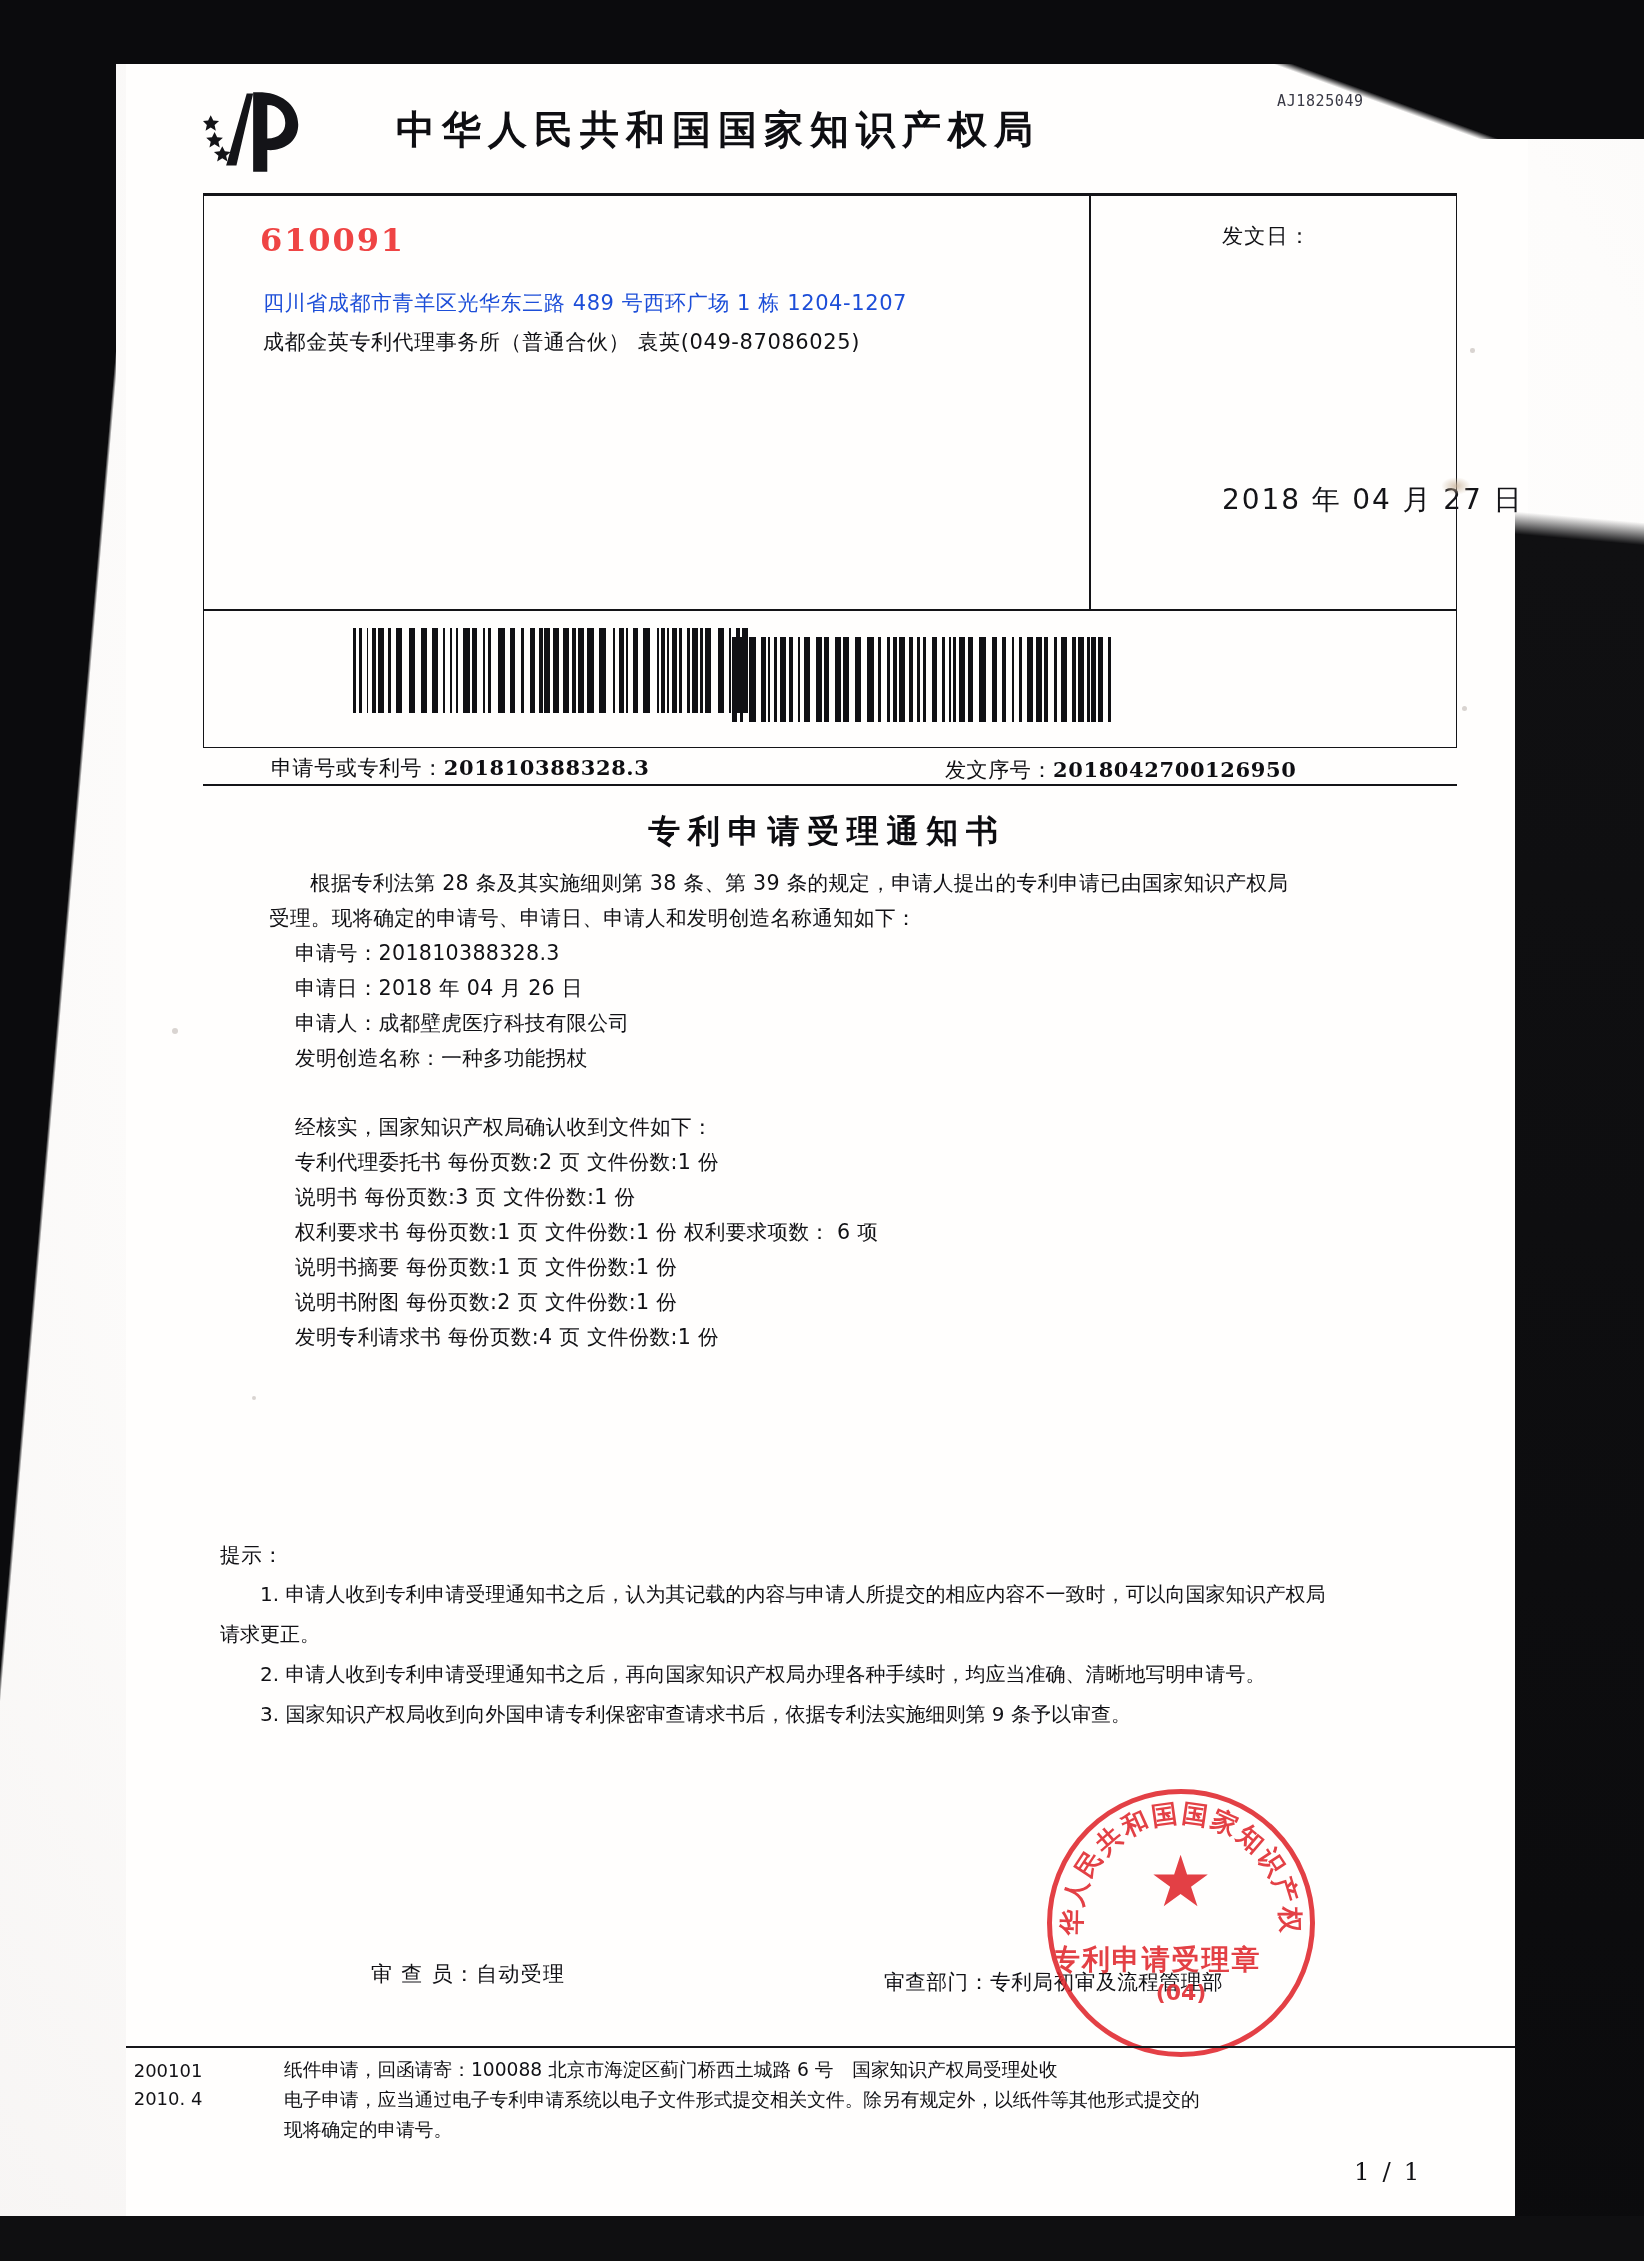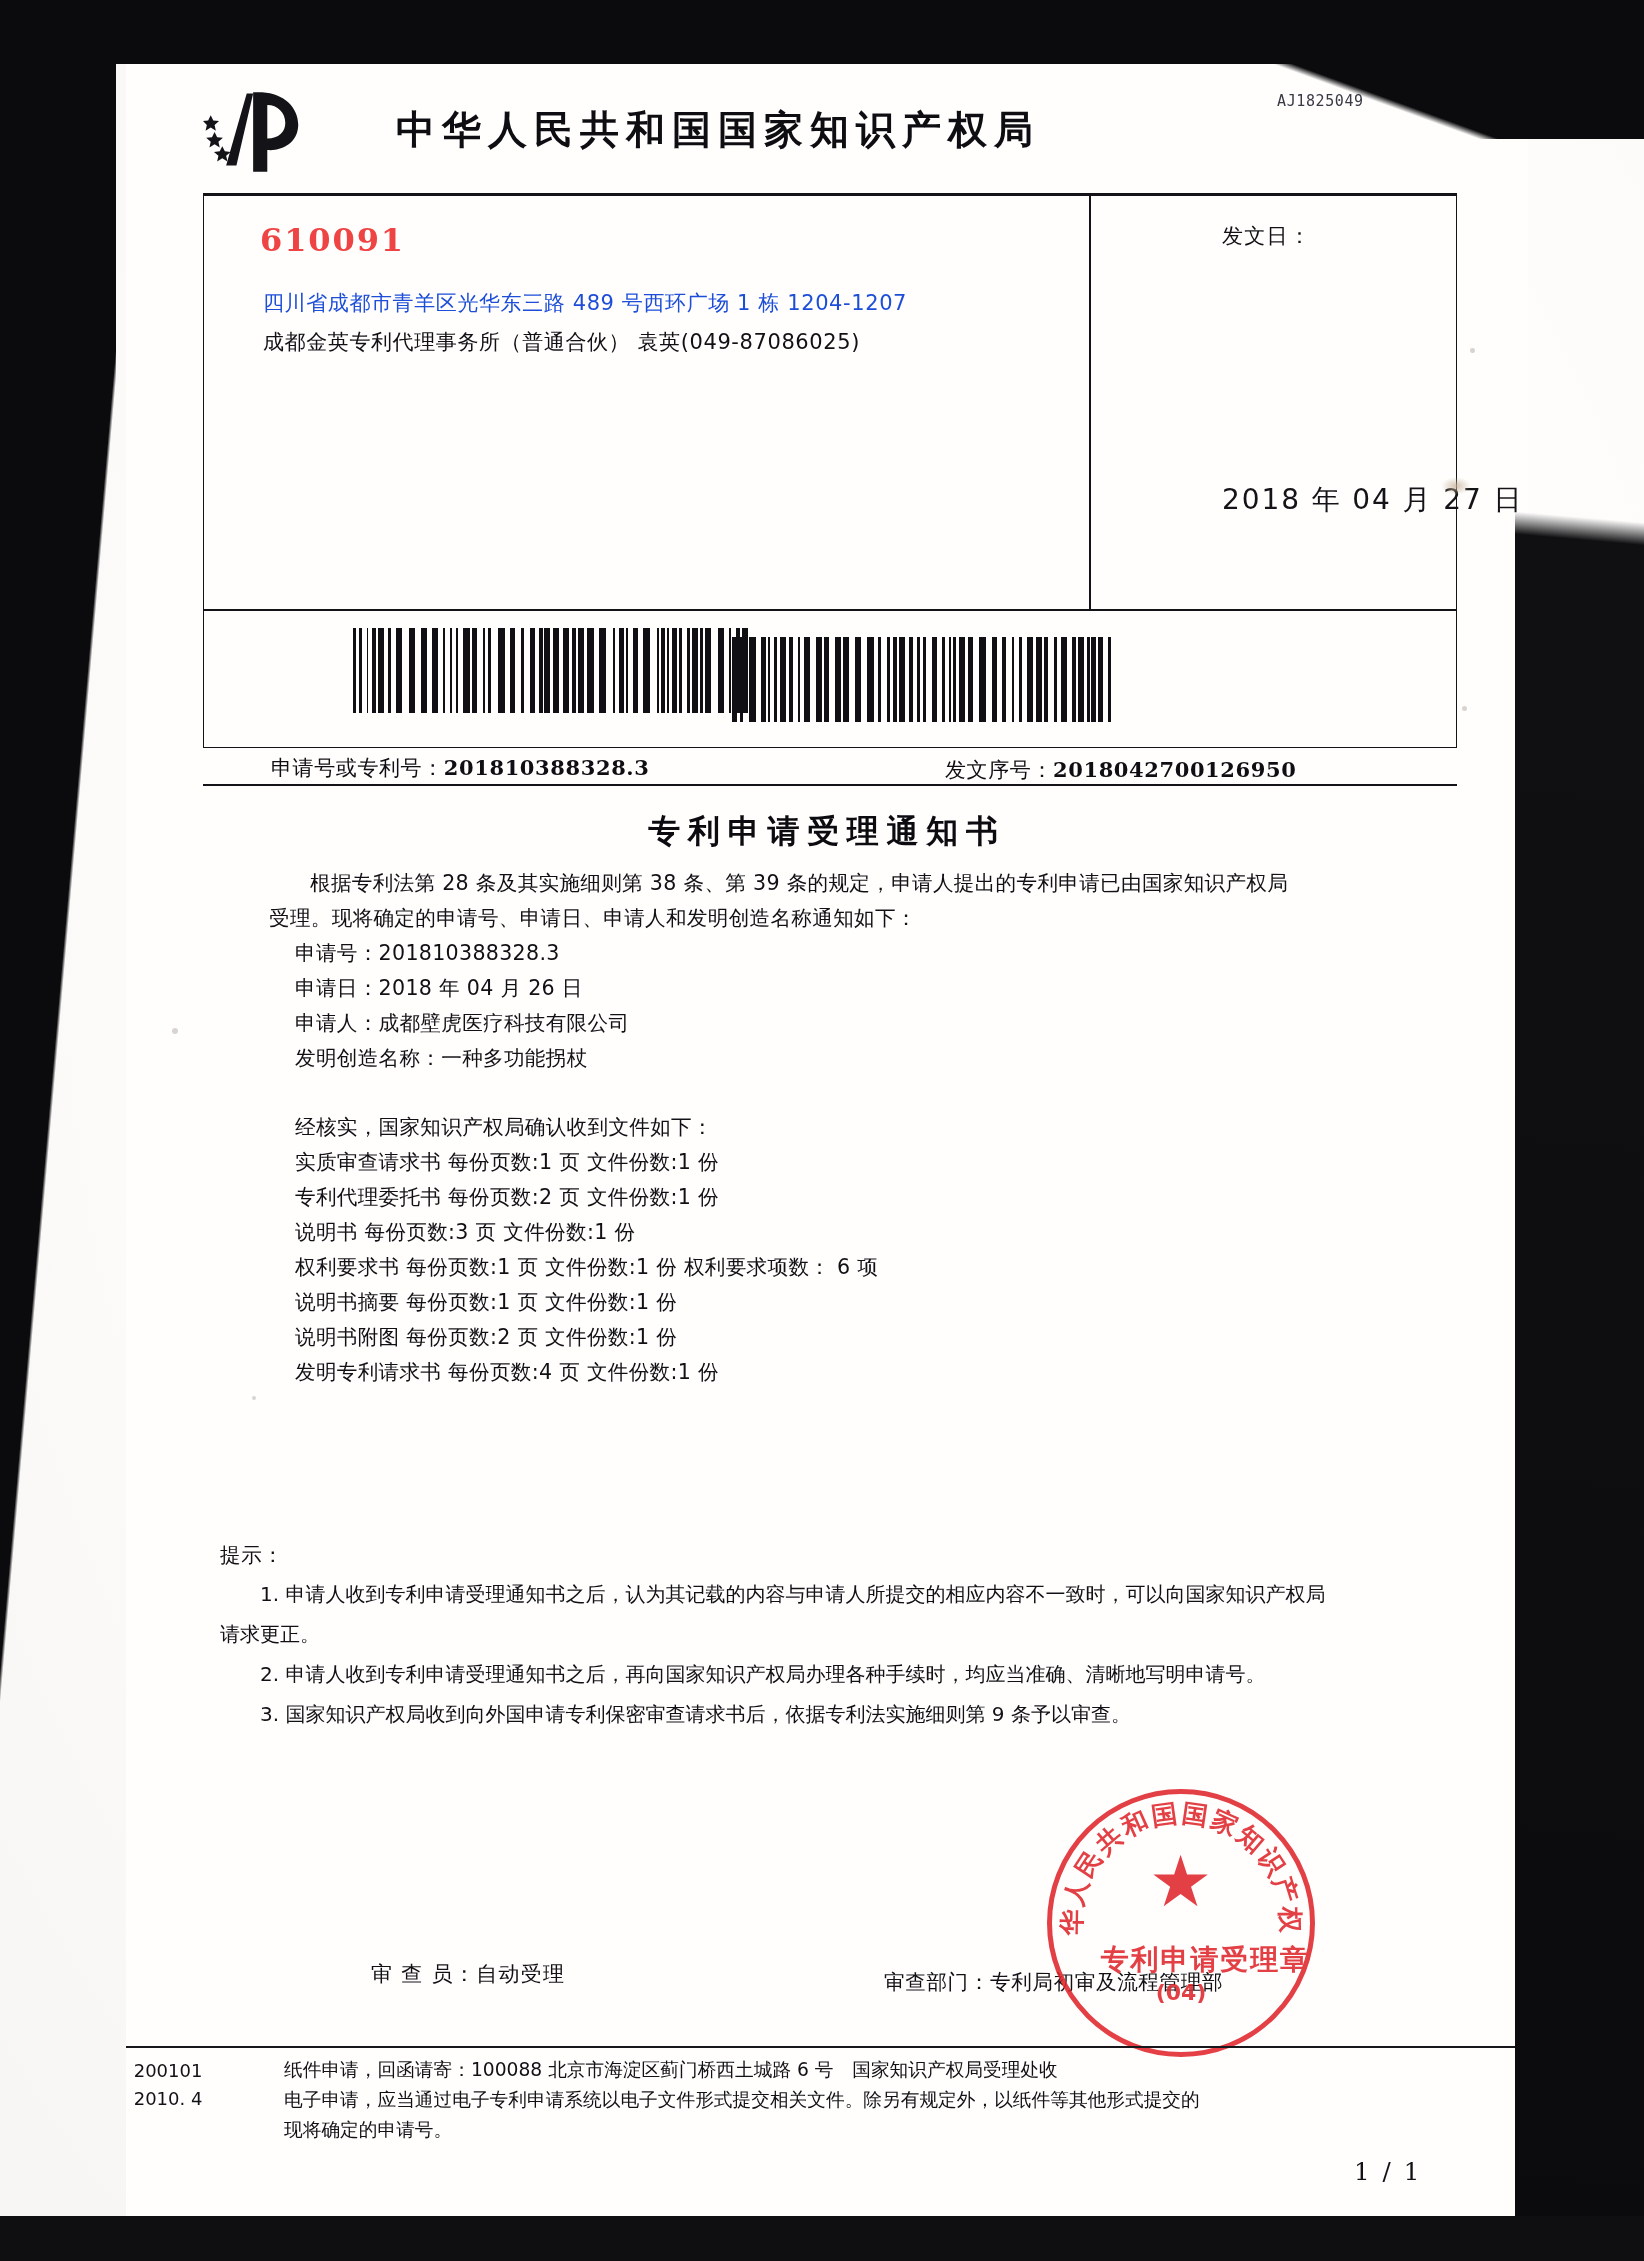--- a/index.html
+++ b/index.html
@@ -340,21 +340,21 @@
     font-family: "DejaVu Sans", "Liberation Sans", sans-serif;
     font-size: 40px;
     font-weight: 700;
     letter-spacing: 4px;
   }
   .seal .label {
     position: absolute;
     left: 0;
     top: 147px;
     width: 258px;
-    text-align: right;
+    text-align: left;
     color: #e0262c;
     font-size: 28px;
     font-weight: 700;
     letter-spacing: 1.9px;
   }
   .seal .sub {
     position: absolute;
     left: 0;
     top: 186px;
     width: 258px;
@@ -567,21 +567,20 @@
       </div>
       <div class="row" style="text-indent:26px">
         <span>发明创造名称：</span><span>一种多功能拐杖</span>
       </div>
 
       <div class="gap-md"></div>
 
       <div class="row" style="text-indent:26px">经核实，国家知识产权局确认收到文件如下：</div>
 
       <div class="files">
-        <div class="row" style="text-indent:26px">实质审查请求书 每份页数:1 页 文件份数:1 份</div>
         <div class="row" style="text-indent:26px">专利代理委托书 每份页数:2 页 文件份数:1 份</div>
         <div class="row" style="text-indent:26px">说明书 每份页数:3 页 文件份数:1 份</div>
         <div class="row" style="text-indent:26px">权利要求书 每份页数:1 页 文件份数:1 份 权利要求项数： 6 项</div>
         <div class="row" style="text-indent:26px">说明书摘要 每份页数:1 页 文件份数:1 份</div>
         <div class="row" style="text-indent:26px">说明书附图 每份页数:2 页 文件份数:1 份</div>
         <div class="row" style="text-indent:26px">发明专利请求书 每份页数:4 页 文件份数:1 份</div>
       </div>
     </div>
 
     <div class="tips-head">提示：</div>

